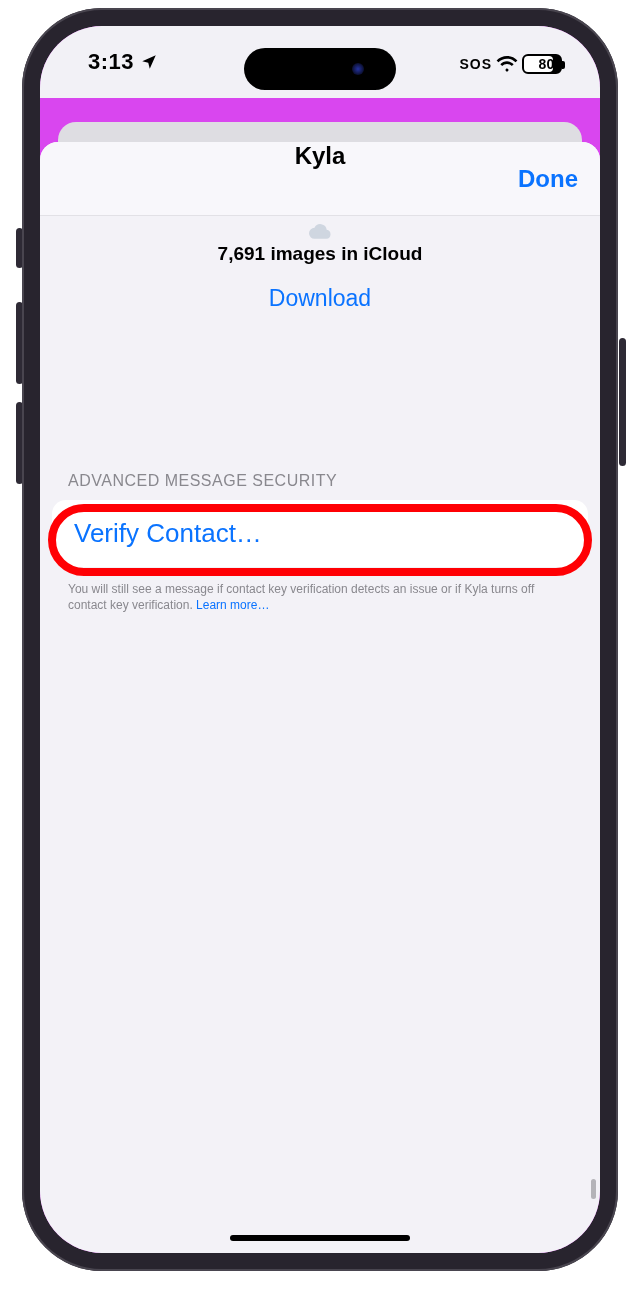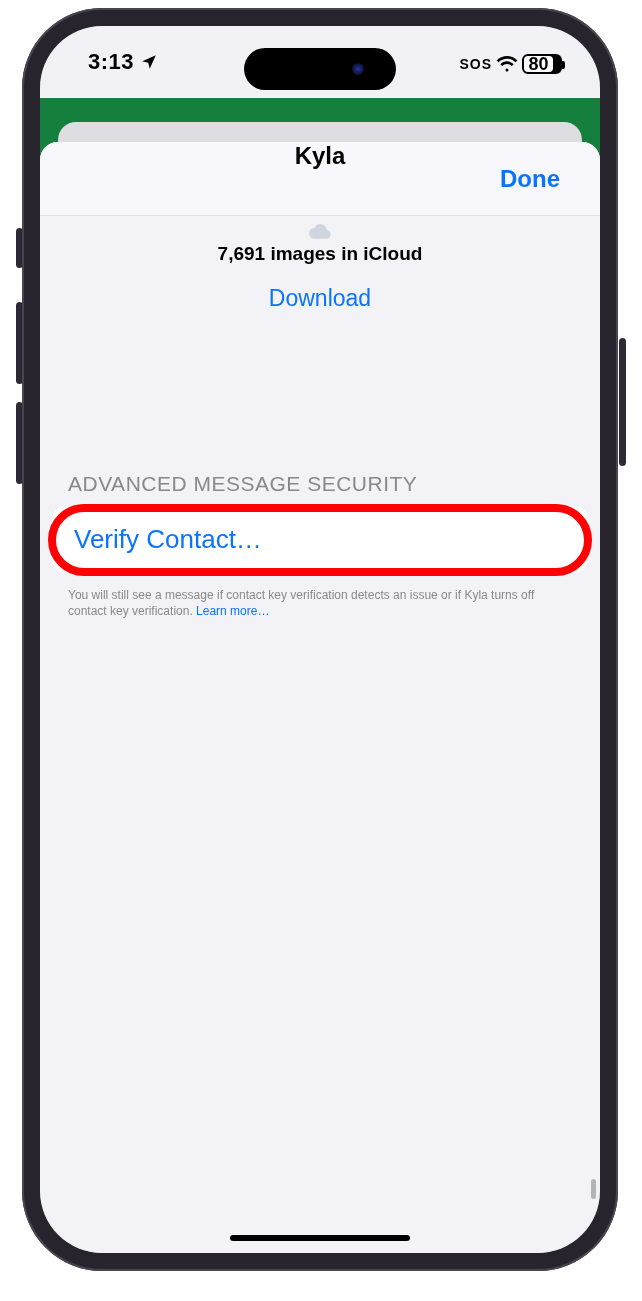--- a/index.html
+++ b/index.html
@@ -23,21 +23,21 @@
   }
   
   .side-btn { position: absolute; background:#2e2a35; border-radius:4px; }
   .sb1{ left:16px; top:228px; width:7px; height:40px;}
   .sb2{ left:16px; top:302px; width:7px; height:82px;}
   .sb3{ left:16px; top:402px; width:7px; height:82px;}
   .sb4{ right:16px; top:338px; width:7px; height:128px;}
   .screen {
     width: 100%;
     height: 100%;
-    background: #15803d;
+    background: #d946ef;
     border-radius: 62px;
     overflow: hidden;
     position: relative;
   }
   .notch {
     position: absolute;
     top: 22px;
     left: 50%;
     transform: translateX(-50%);
     width: 152px;
@@ -86,21 +86,21 @@
   .battery::after{
     content:""; position:absolute; right:-5px; top:5px; width:3px; height:8px; background:#000; border-radius:0 2px 2px 0;
   }
   .battery-fill{
     height:100%;
     display:flex;align-items:center;justify-content:center;
     background:#fff;
     border-radius:4px;
     width:80%;
   }
-  .battery-text{ font-size:18px; font-weight:700; color:#000;}
+  .battery-text{ font-size:14px; font-weight:700; color:#000;padding-left:16px;}
   .status-dots{position:absolute; right:42px; top:54px; display:flex; gap:3px;}
   .status-dots span{width:4px;height:4px;border-radius:50%;background:#b9b8bd;}
   
   .behind-sheet {
     position:absolute;
     top:96px; left:18px; right:18px;
     height:40px;
     background:#dedde2;
     border-radius:18px 18px 0 0;
   }
@@ -117,21 +117,21 @@
     height:74px;
     background:#f8f7fb;
     border-bottom:1px solid #e2e1e6;
     display:flex;
     align-items:flex-start;
     justify-content:center;
     position:relative;
   }
   .sheet-title{ font-size:24px; font-weight:600; color:#000;}
   .done-btn{
-    position:absolute; right:40px; top:50%; transform:translateY(-50%);
+    position:absolute; right:22px; top:50%; transform:translateY(-50%);
     font-size:24px; font-weight:600; color:#0a73ff;
     background:none;border:none;cursor:pointer;
   }
   .sheet-body{
     padding:0;
   }
   .cloud-icon{
     display:flex; justify-content:center;
     padding-top:8px;
     color:#c7cfdc;
@@ -147,21 +147,21 @@
     display:block;
     text-align:center;
     font-size:23px;
     color:#0a73ff;
     margin-top:20px;
     background:none;border:none;cursor:pointer;width:100%;
   }
   .section-header{
     margin-top:160px;
     padding:0 28px 10px 28px;
-    font-size:21px;
+    font-size:16px;
     color:#89888e;
     letter-spacing:0.5px;
   }
   .cell{
     background:#fff;
     padding:18px 22px;
     font-size:26px;
     color:#0a73ff;
     border:none;
     width:calc(100% - 24px);

